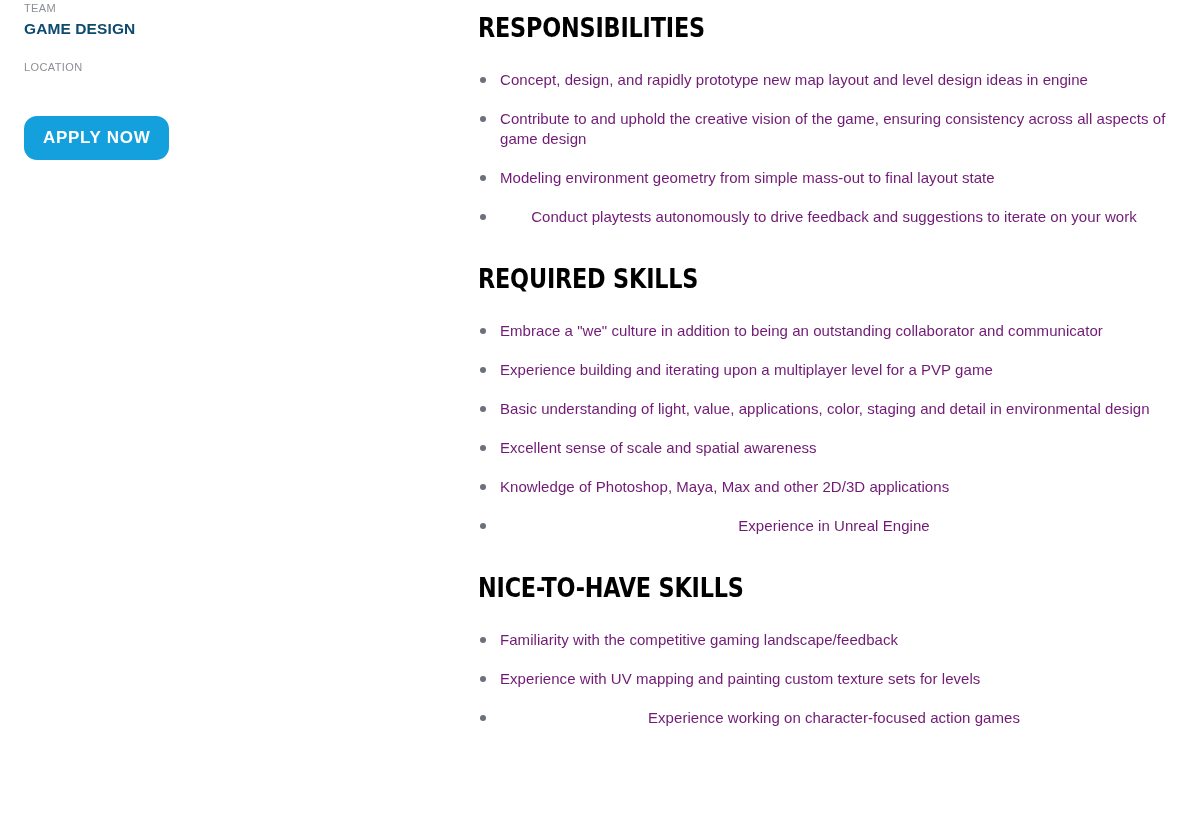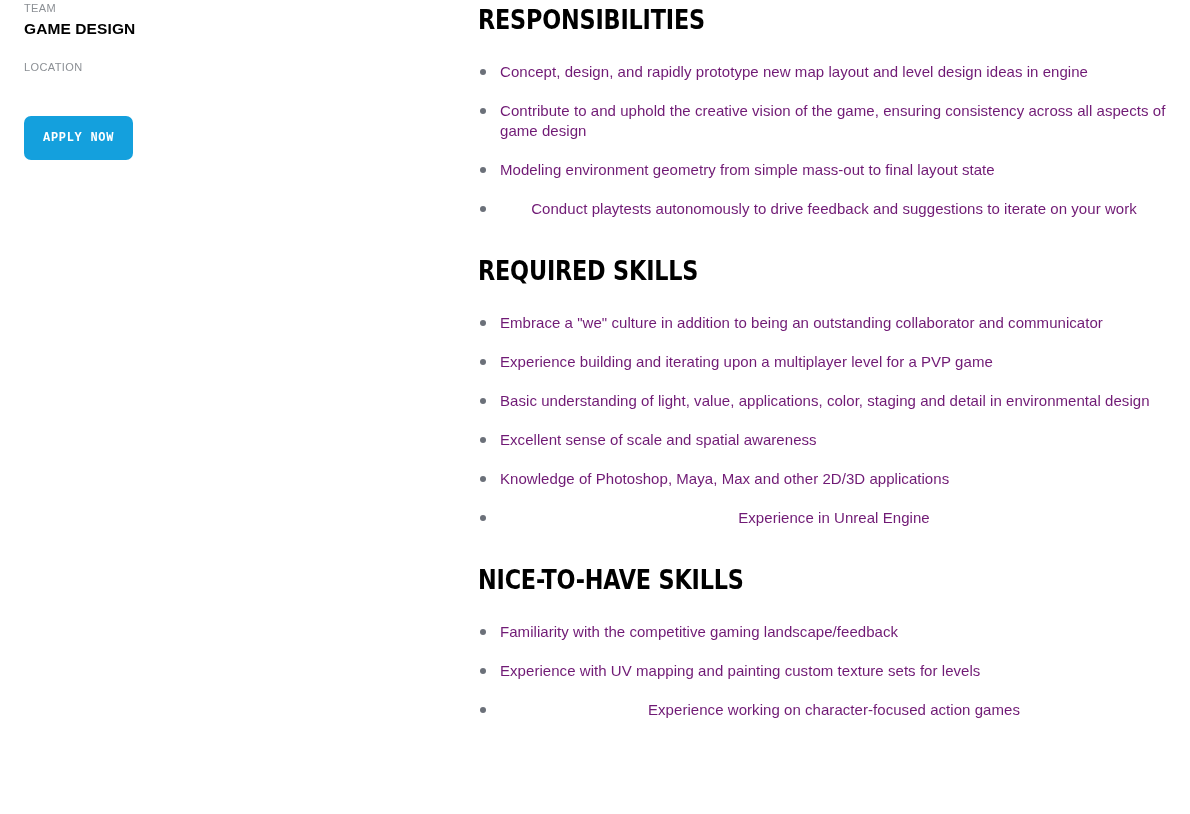--- a/index.html
+++ b/index.html
@@ -42,52 +42,52 @@
     color: #8b8f94;
     text-transform: uppercase;
     font-weight: 400;
     margin: 0 0 3px 0;
   }
 
   .meta-value {
     font-size: 15.5px;
     line-height: 20px;
     letter-spacing: 0.1px;
-    color: #000000;
+    color: #0c4a6e;
     font-weight: 700;
     text-transform: uppercase;
     margin: 0;
     white-space: nowrap;
   }
 
   .apply-button {
     display: inline-block;
     margin-top: 21px;
     padding: 0 19px;
     height: 44px;
     line-height: 44px;
     background: #14a0dd;
     color: #ffffff;
     border: none;
-    border-radius: 7px;
-    font-family: Liberation Mono, monospace;
-    font-size: 12px;
+    border-radius: 13px;
+    font-family: Liberation Sans, sans-serif;
+    font-size: 17px;
     font-weight: 700;
     letter-spacing: 0.7px;
     text-transform: uppercase;
     text-decoration: none;
     cursor: pointer;
     box-sizing: border-box;
   }
 
   
   .content {
     position: absolute;
     left: 478px;
-    top: 4px;
+    top: 12px;
     width: 690px;
   }
 
   .section {
     margin-bottom: 36px;
   }
   .section:first-child {
     margin-top: 0;
   }
 

